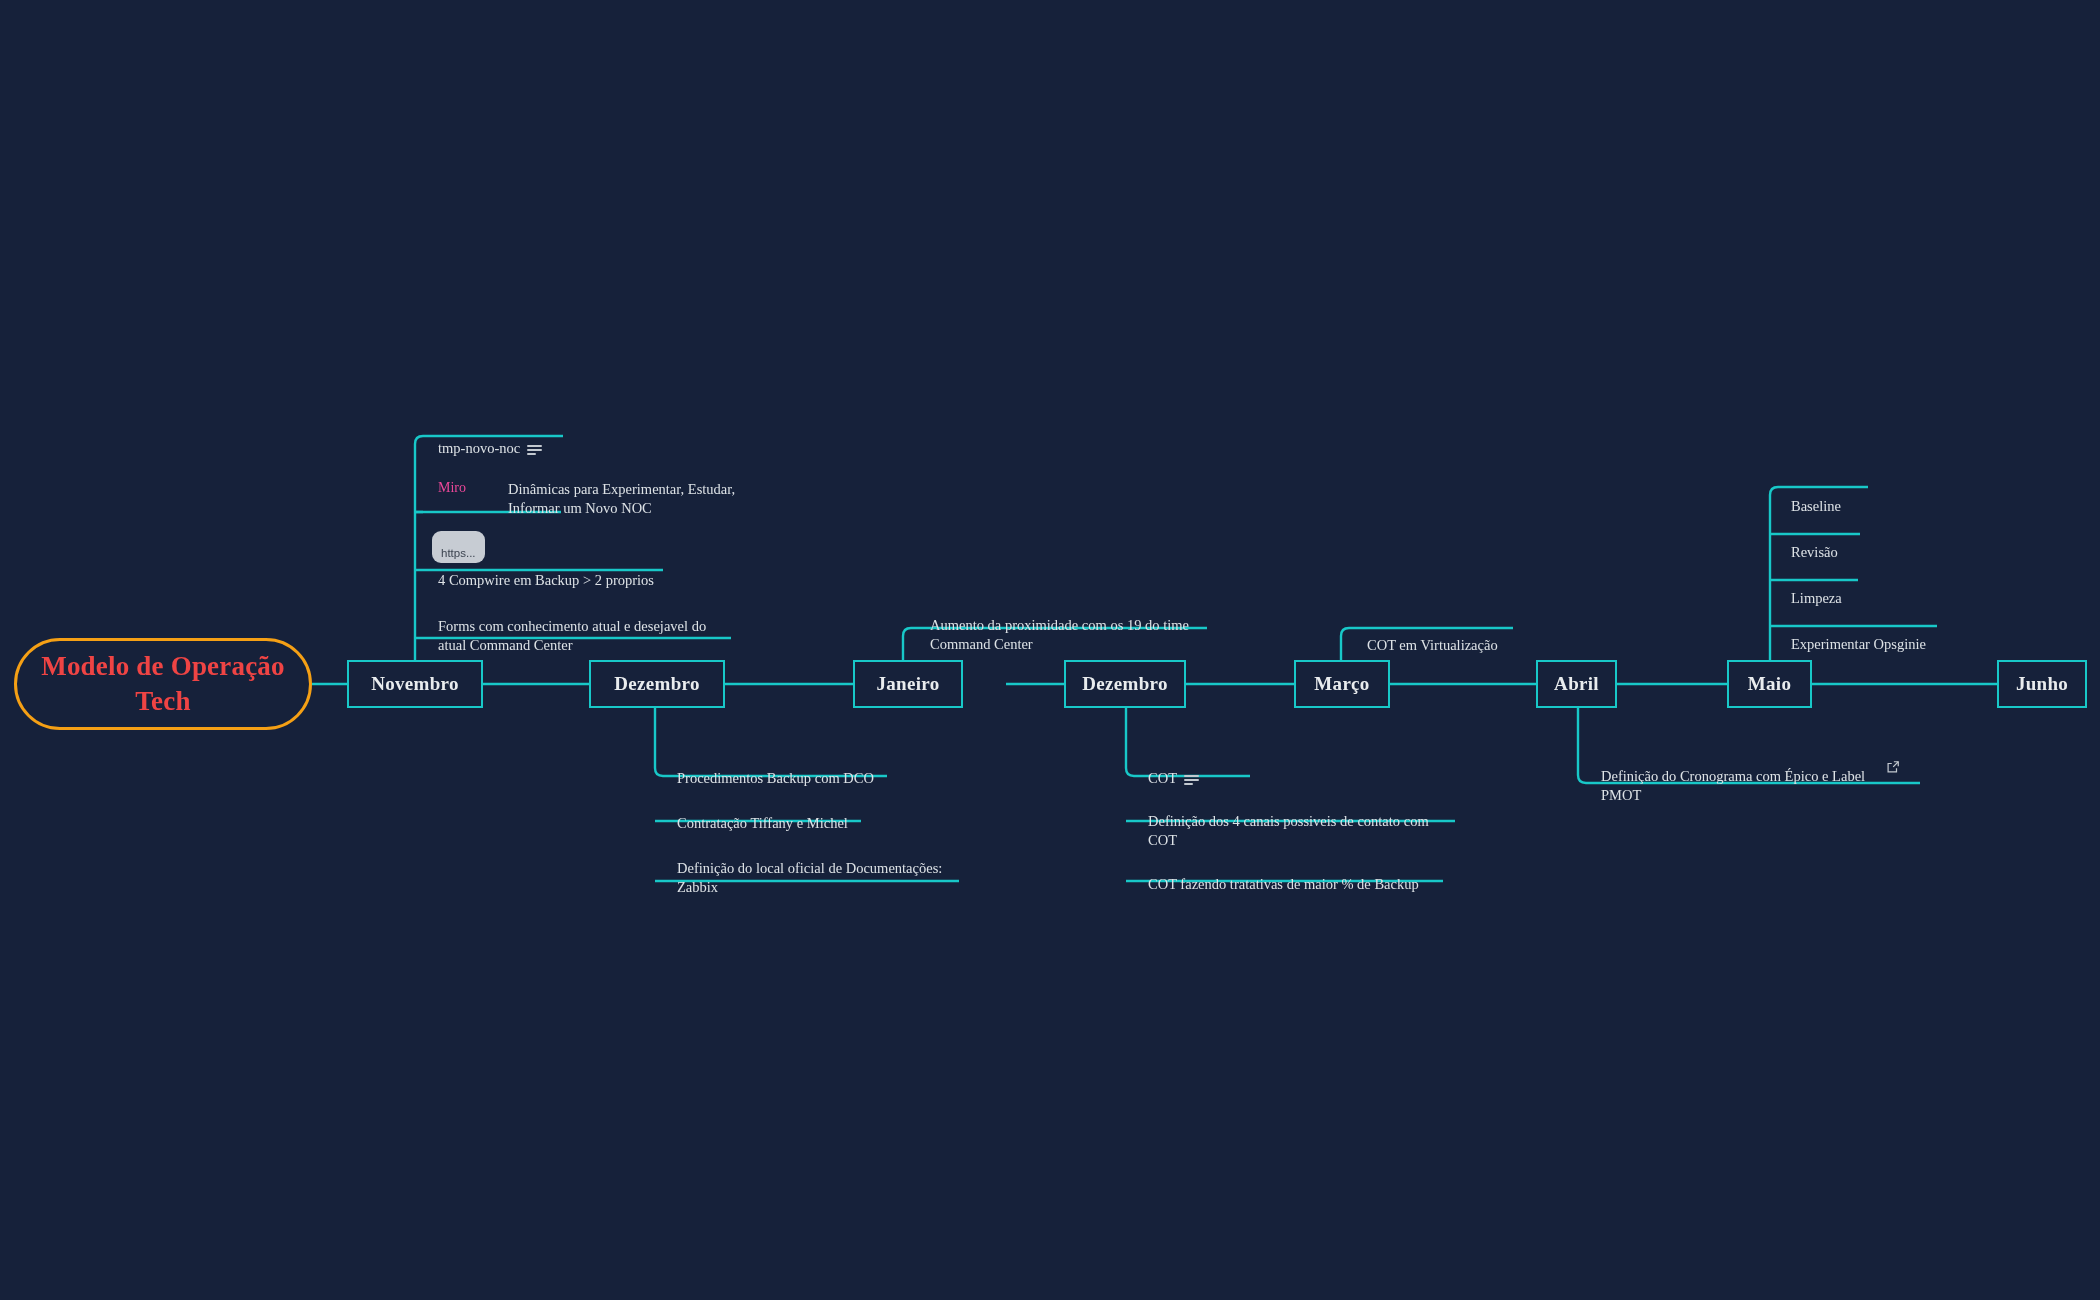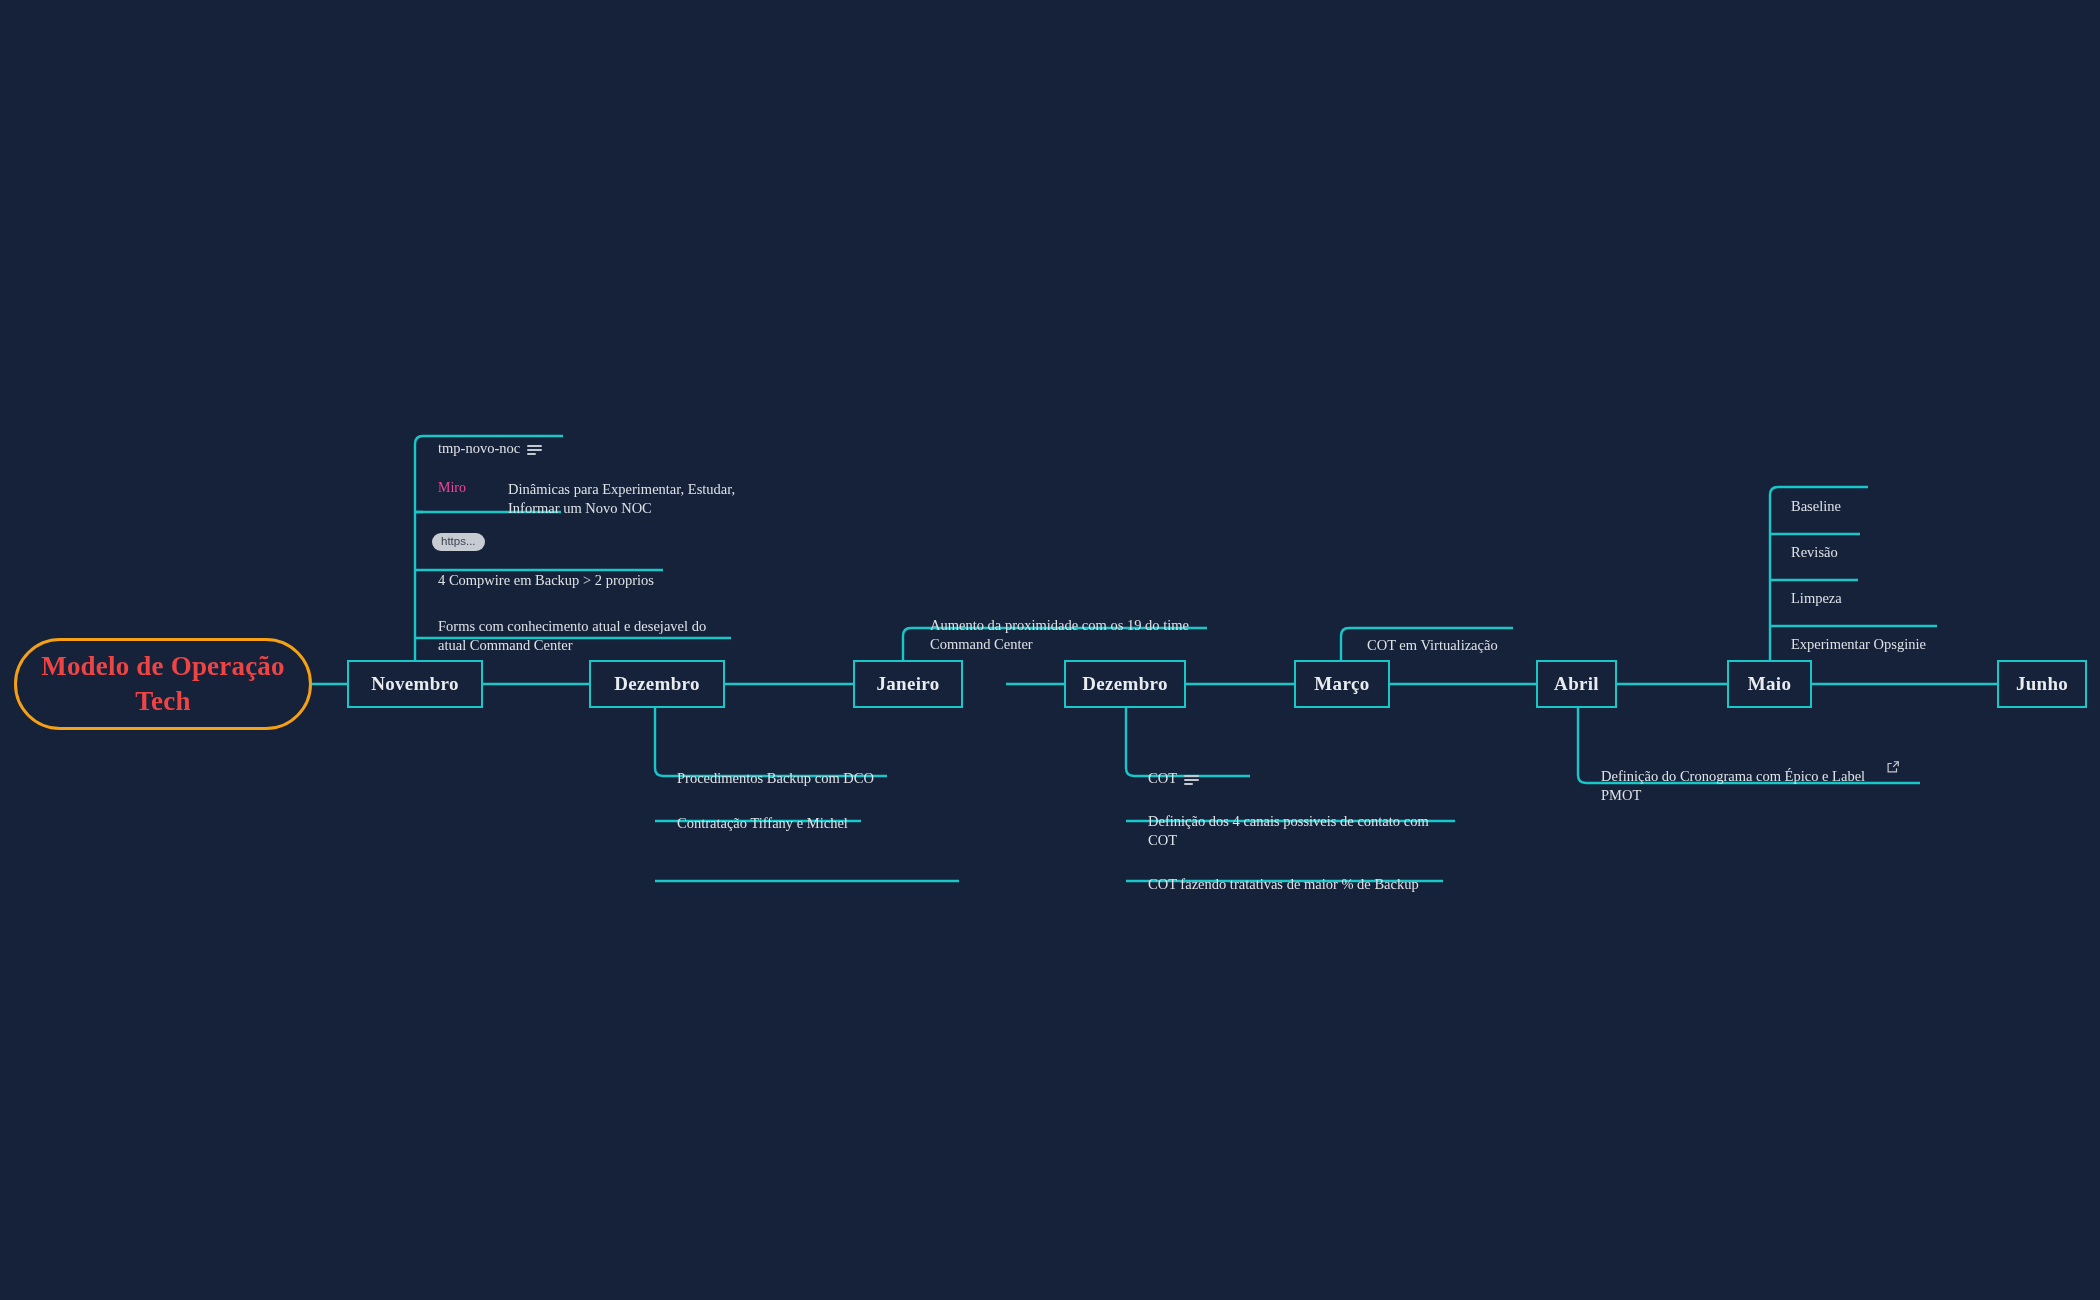--- a/index.html
+++ b/index.html
@@ -98,21 +98,21 @@
   }
   .ext-icon svg { display: block; }
 
   .link-pill {
     display: inline-block;
     background: #C7CCD3;
     color: #3c4450;
     font-family: "Liberation Sans", sans-serif;
     font-size: 11.5px;
     border-radius: 9px;
-    padding: 2px 9px 3px 9px;
+    padding: 16px 9px 3px 9px;
     line-height: 1.1;
   }
   .sublabel {
     position: absolute;
     color: #ec4899;
     font-size: 14px;
     white-space: nowrap;
   }
 </style>
 </head>
@@ -213,20 +213,24 @@
     <span>Forms com conhecimento atual e desejavel do
 atual Command Center</span>
   </div>
 
   <div class="topic" style="left:677px; top:750px;">
     <span>Procedimentos Backup com DCO</span>
   </div>
   <div class="topic" style="left:677px; top:795px;">
     <span>Contratação Tiffany e Michel</span>
   </div>
+  <div class="topic" style="left:677px; top:840px;">
+    <span>Definição do local oficial de Documentações:
+Zabbix</span>
+  </div>
 
   <div class="topic" style="left:930px; top:597px;">
     <span>Aumento da proximidade com os 19 do time
 Command Center</span>
   </div>
 
   <div class="topic" style="left:1148px; top:750px;">
     <span>COT</span><span class="note-icon"><i></i><i></i><i></i></span>
   </div>
   <div class="topic" style="left:1148px; top:793px;">

